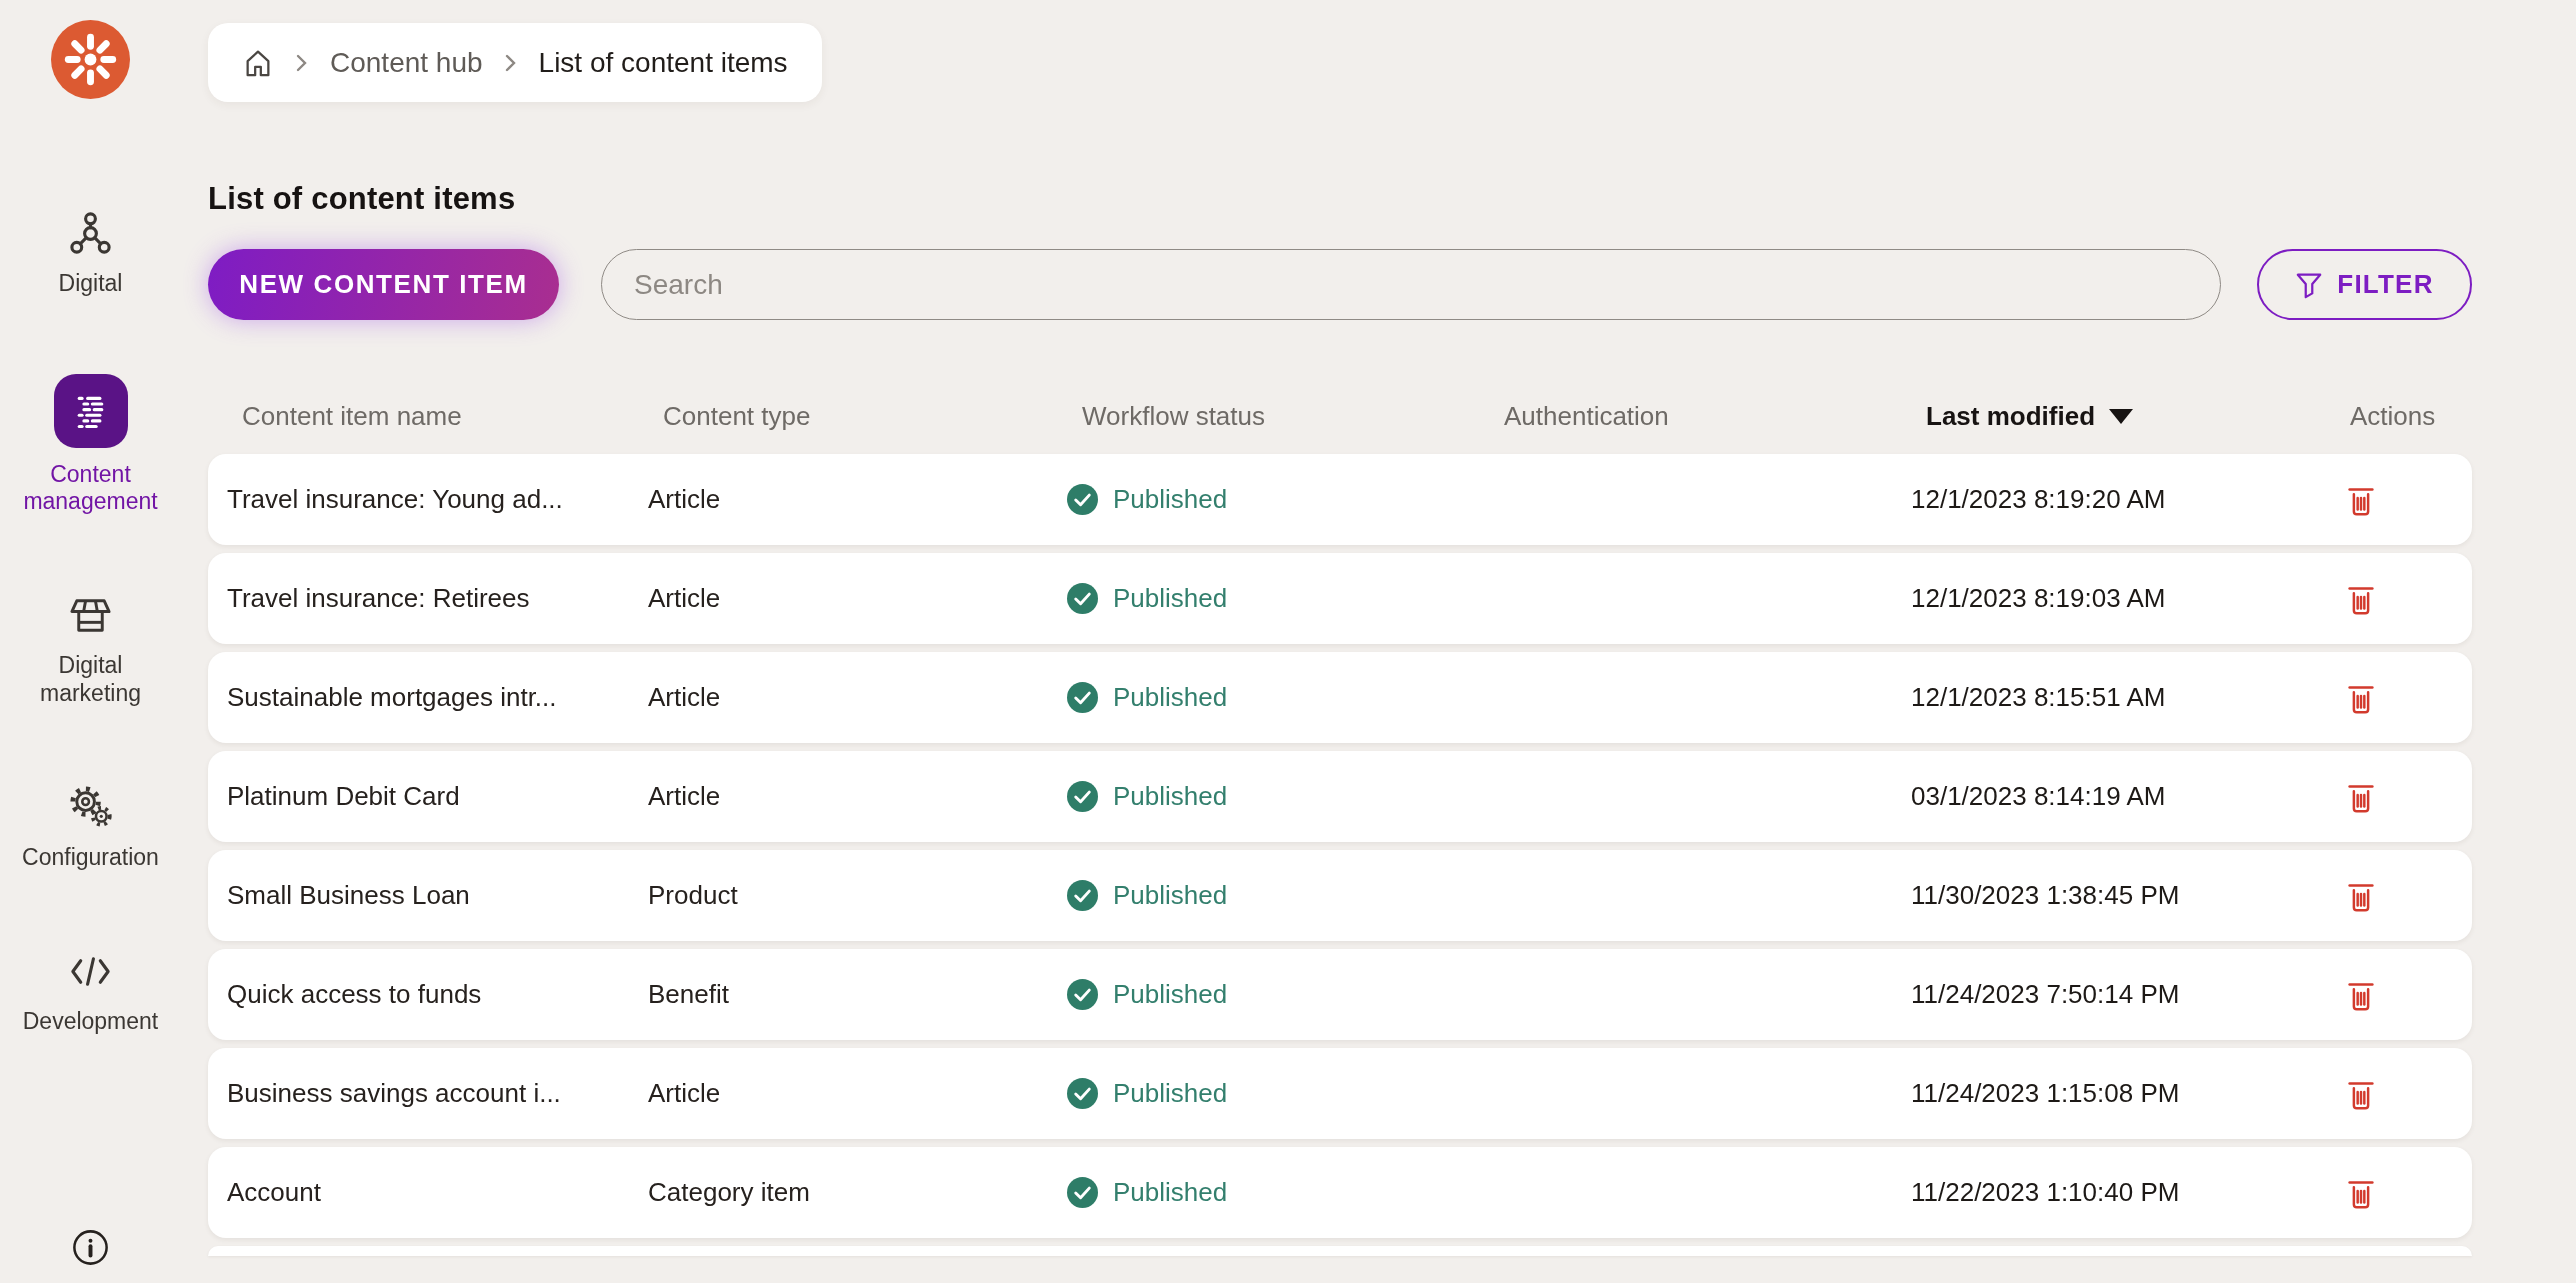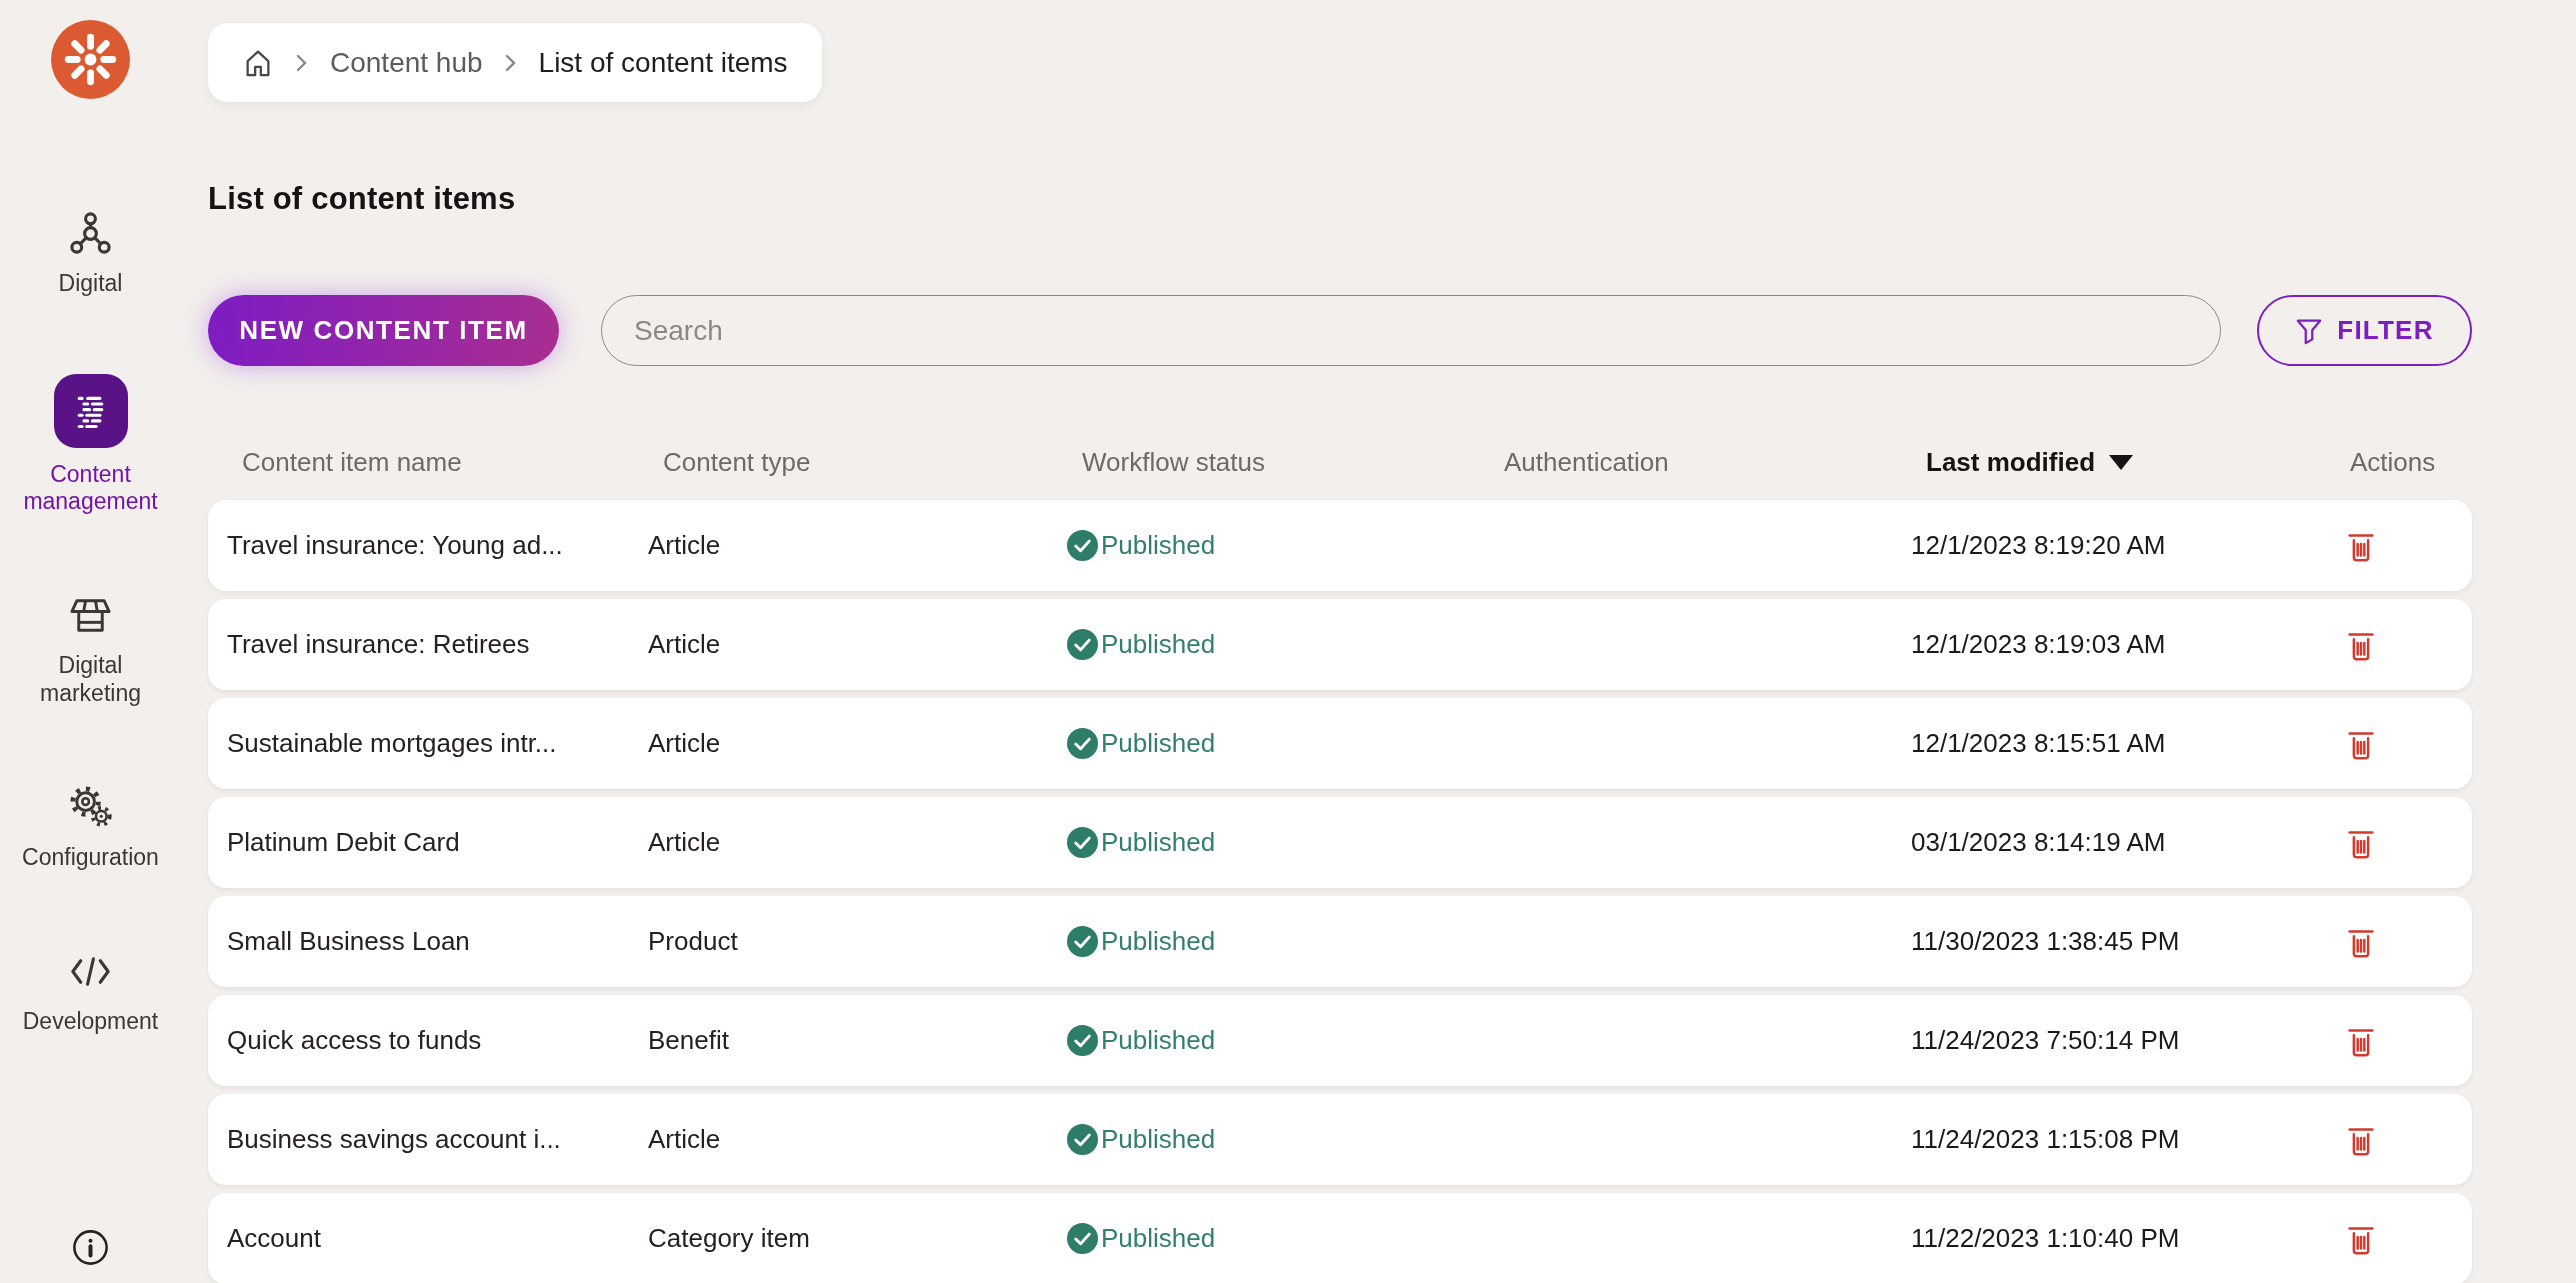--- a/index.html
+++ b/index.html
@@ -42,21 +42,21 @@
     display:flex; align-items:center;
   }
   .lang-pill { padding:0 34px; gap:20px; font-size:28px; cursor:pointer; color:#26211e; }
   .crumb-pill { padding:8px 34px; gap:22px; font-size:28px; }
   .crumb-link { color:#5f5b57; cursor:pointer; }
   .crumb-current { color:#211d1a; }
   .crumb-sep { display:flex; align-items:center; }
 
   .page-title { margin-top:79px; font-size:31px; font-weight:800; color:#171312; letter-spacing:0.2px; }
 
-  .controls { margin-top:78px; display:flex; align-items:flex-end; width:2264px; }
+  .controls { margin-top:32px; display:flex; align-items:flex-end; width:2264px; }
   .btn-new {
     width:351px; height:71px; border:none; border-radius:36px; cursor:pointer;
     background:linear-gradient(100deg,#7e1cc4 0%,#a92e90 100%);
     color:#ffffff; font-family:inherit; font-size:26px; font-weight:700; letter-spacing:1.6px;
     box-shadow:0 0 24px rgba(158,80,230,.45);
   }
   .search-input {
     flex:1; margin:0 36px 0 42px; height:71px; border-radius:36px;
     border:1.5px solid #8f8a85; background:transparent; outline:none;
     font-family:inherit; font-size:28px; color:#3b3733; padding:0 32px;
@@ -86,21 +86,21 @@
     width:0; height:0; display:inline-block;
     border-left:12px solid transparent; border-right:12px solid transparent;
     border-top:15px solid #171312;
   }
   .row {
     background:#ffffff; border-radius:18px; height:91px; margin-bottom:8px;
     padding-left:19px; box-shadow:0 2px 5px rgba(50,42,35,.07);
     font-size:26px; color:#26211e; cursor:pointer;
   }
   .cell-name { white-space:nowrap; overflow:hidden; }
-  .status { display:flex; align-items:center; gap:3px; color:#337f6d;text-align:center; }
+  .status { display:flex; align-items:center; gap:15px; color:#337f6d;text-align:center; }
   .cell-modified { font-weight:500; color:#1d1916; }
   .trash-btn {
     background:none; border:none; cursor:pointer; width:47px; height:47px;
     display:flex; align-items:center; justify-content:center; margin-left:2px;
   }
   .row-partial {
     background:#ffffff; border-radius:18px 18px 0 0; height:10px;
     box-shadow:0 1px 3px rgba(50,42,35,.07);
   }
 </style>

